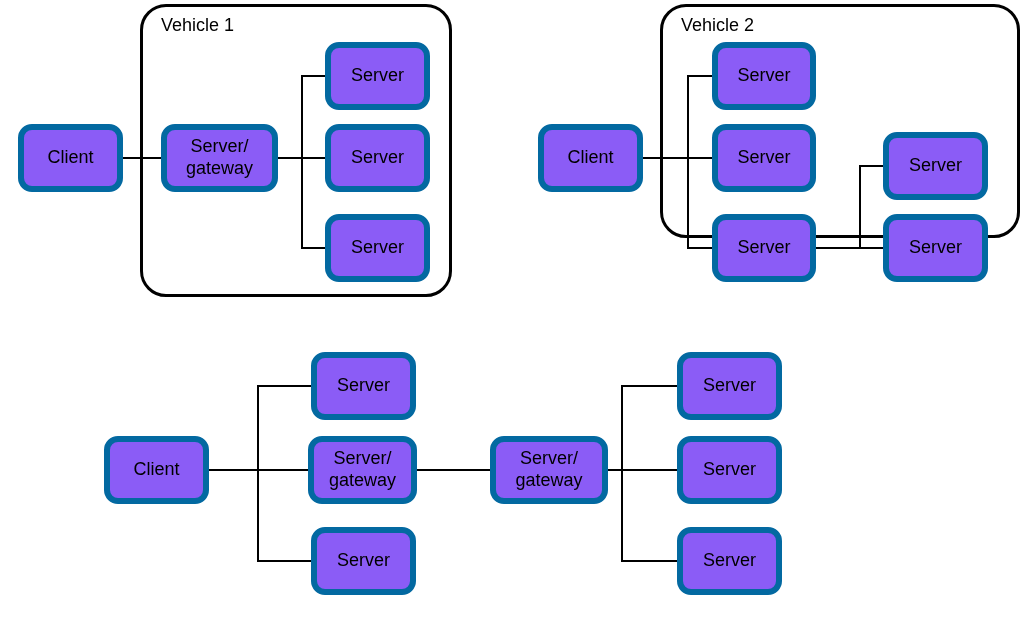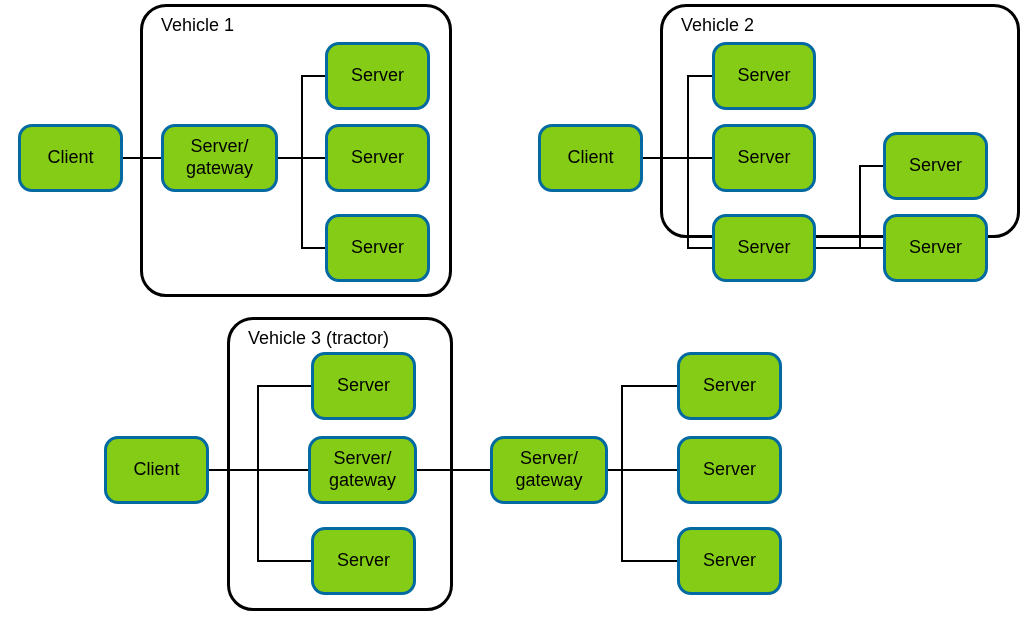--- a/index.html
+++ b/index.html
@@ -25,23 +25,23 @@
     top: 8px;
     font-size: 18px;
     color: #000000;
     white-space: nowrap;
   }
   .line { position: absolute; background: #000000; }
   .line.h { height: 2px; }
   .line.v { width: 2px; }
   .node {
     position: absolute;
-    border: 3px solid #0369a1;
+    border: 6px solid #0369a1;
     border-radius: 14px;
-    background: #84cc16;
+    background: #8b5cf6;
     display: flex;
     align-items: center;
     justify-content: center;
     text-align: center;
   }
   .nlabel {
     font-size: 18px;
     line-height: 1.2;
     color: #000000;
     white-space: pre-line;
@@ -53,23 +53,20 @@
 <div class="canvas">
 
   <div class="group" style="left:140px; top:4px; width:312px; height:293px">
     <div class="glabel">Vehicle 1</div>
   </div>
 
   <div class="group" style="left:660px; top:4px; width:360px; height:234px">
     <div class="glabel">Vehicle 2</div>
   </div>
 
-  <div class="group" style="left:227px; top:317px; width:226px; height:294px">
-    <div class="glabel">Vehicle 3 (tractor)</div>
-  </div>
 
 
   <div class="line h" style="left:123px; top:157px; width:38px"></div>
   <div class="line h" style="left:278px; top:157px; width:47px"></div>
   <div class="line v" style="left:301px; top:75px; height:174px"></div>
   <div class="line h" style="left:302px; top:75px; width:23px"></div>
   <div class="line h" style="left:302px; top:247px; width:23px"></div>
 
   <div class="line h" style="left:643px; top:157px; width:69px"></div>
   <div class="line v" style="left:687px; top:75px; height:174px"></div>

